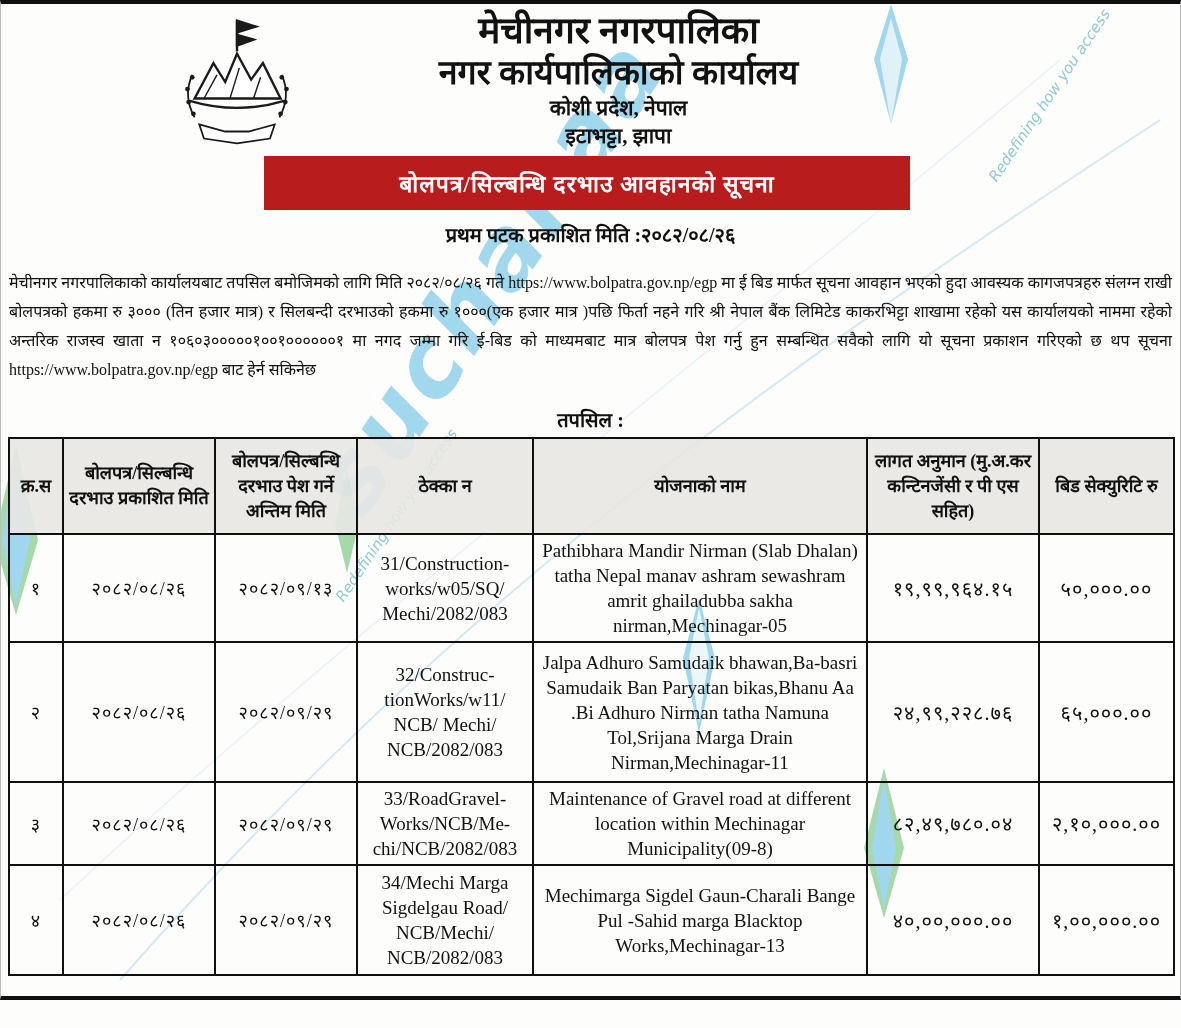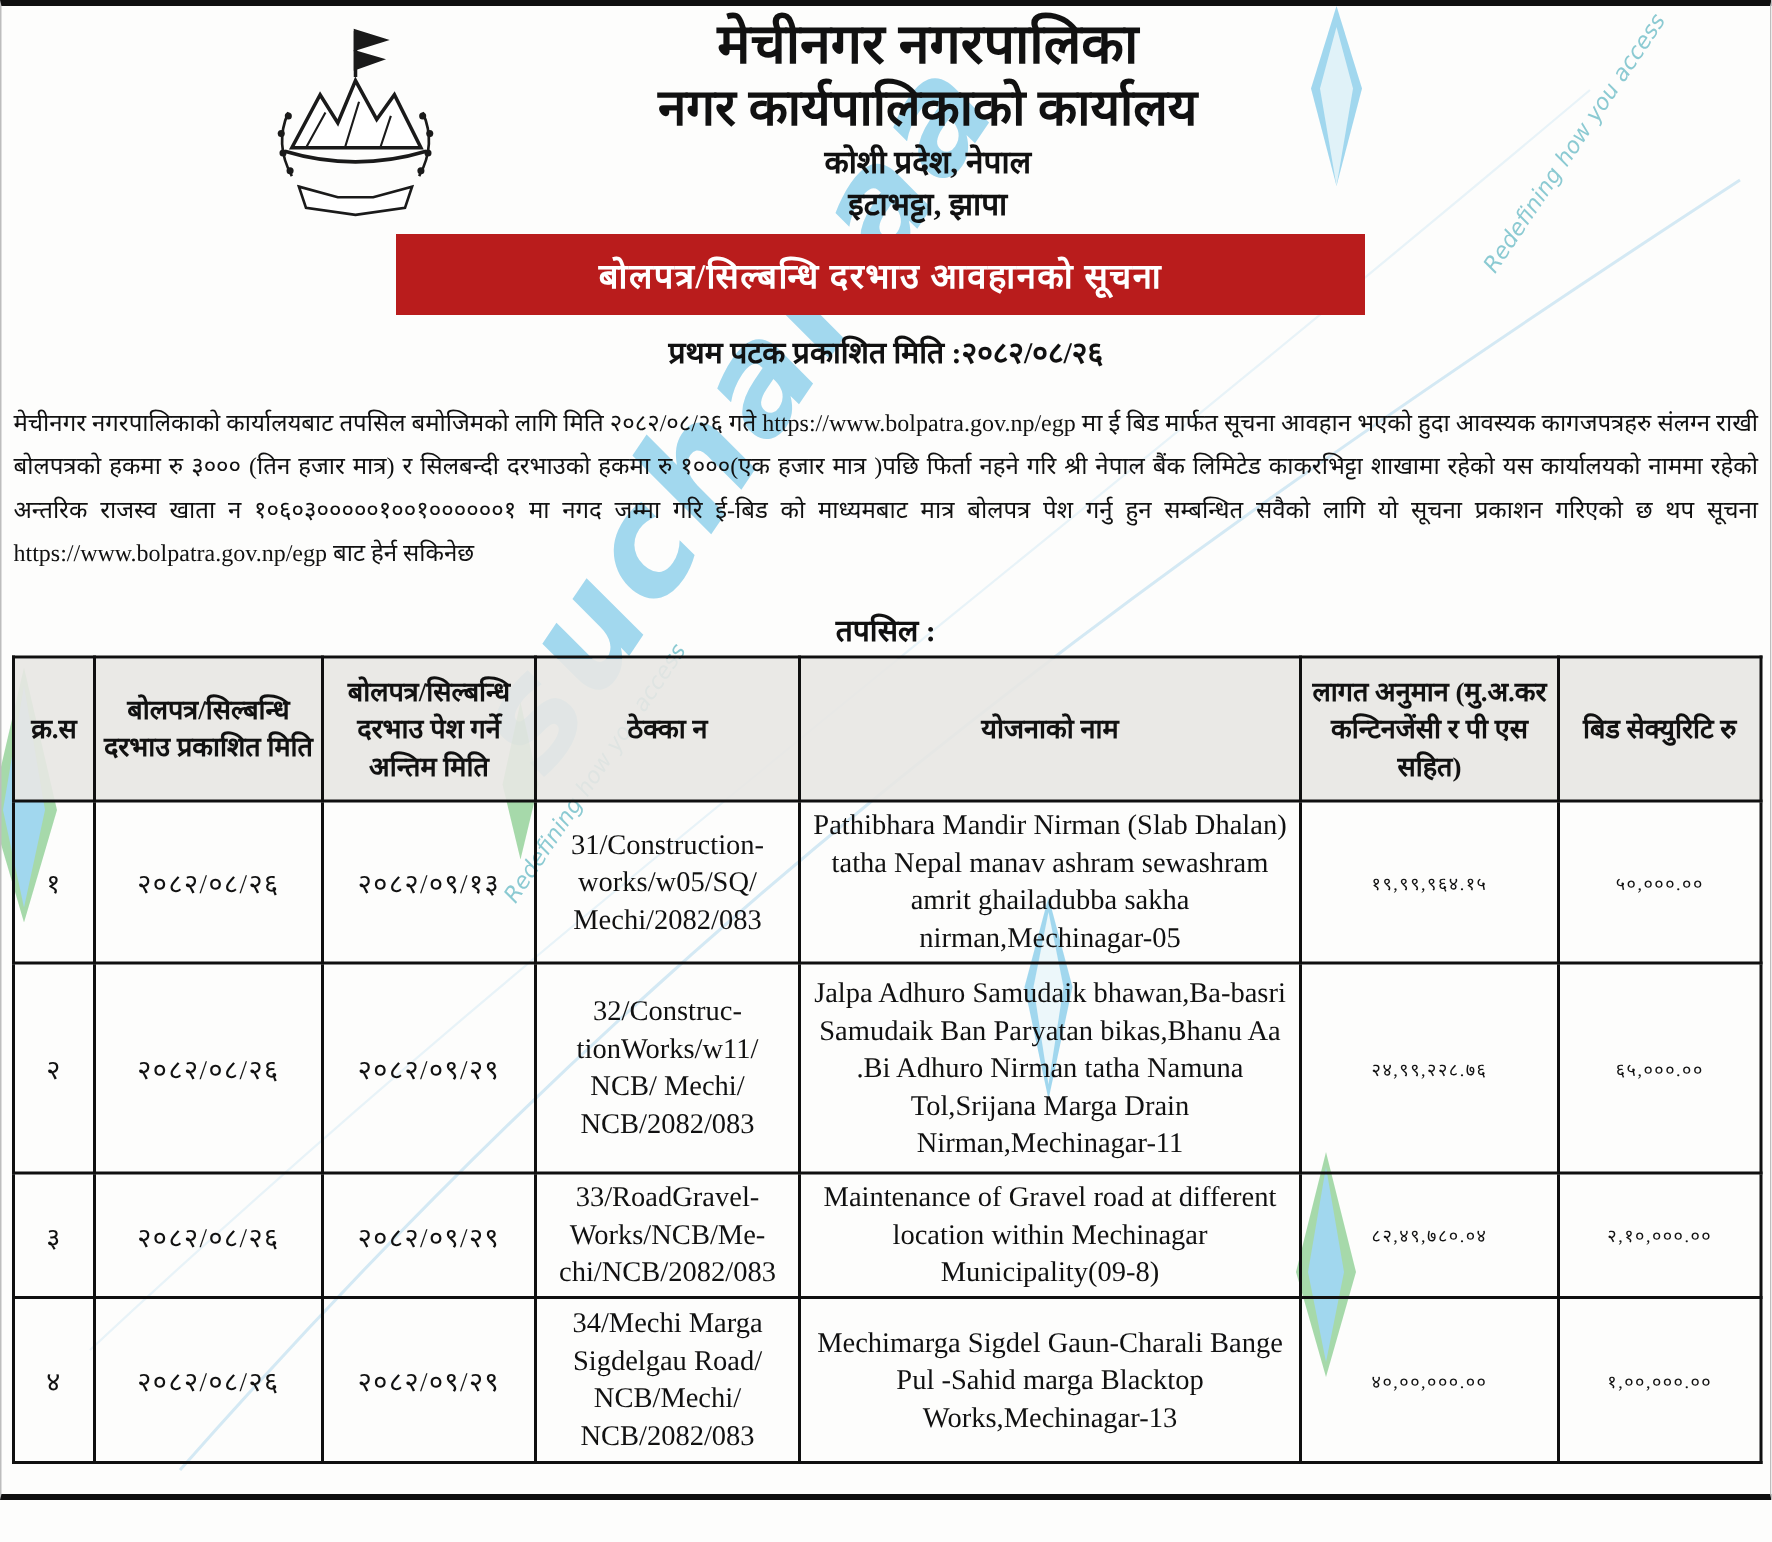--- a/index.html
+++ b/index.html
@@ -62,21 +62,21 @@
     padding:3px 5px;box-sizing:border-box;overflow:hidden;
   }
   table.tender th{
     background:rgba(232,231,227,0.9);font-size:18px;font-weight:bold;line-height:25px;
   }
   tr.hrow{height:96px;}
   tr.r1{height:106px;} tr.r2{height:140px;} tr.r3{height:74px;} tr.r4{height:110px;}
   td.sn,td.date{font-size:18px;letter-spacing:1px;}
   td.contract{font-size:19px;line-height:25px;margin-left:32px;}
   td.project{font-size:19px;line-height:25px;margin-left:43px;}
-  td.amount{font-size:12px;letter-spacing:1px;}
+  td.amount{font-size:20px;letter-spacing:1px;}
 </style>
 </head>
 <body>
 
 <div class="wm wm-brand">suchanaa</div>
 <div class="wm wm-tagline wm-tag1">Redefining how you access</div>
 <div class="wm wm-tagline wm-tag2">Redefining how you access</div>
 
 <svg class="wm wm-kite" style="left:868px;top:4px;" width="46" height="120" viewBox="0 0 46 120">
   <polygon points="23,120 40,55 23,0 6,55" fill="#34aade"></polygon>

